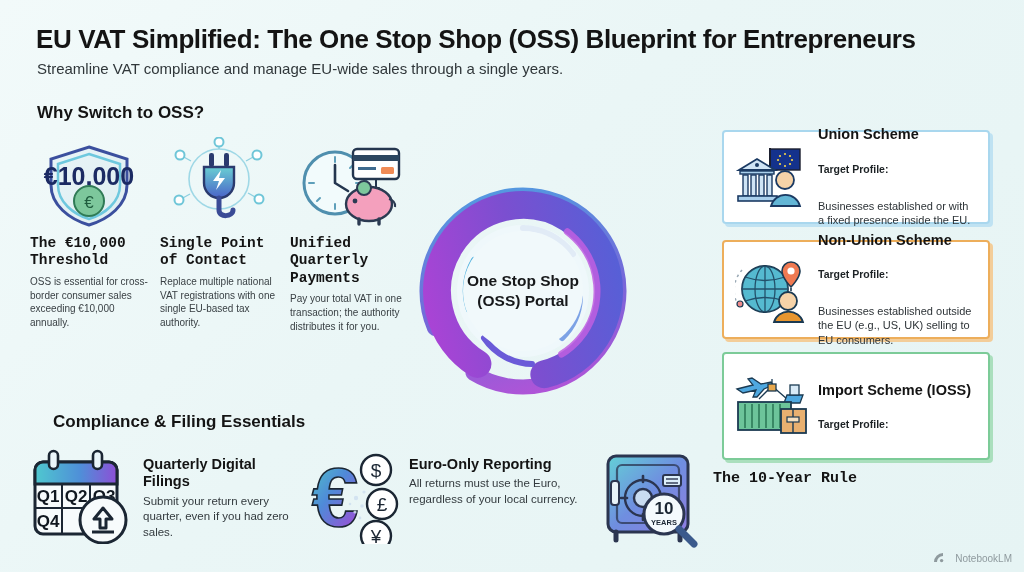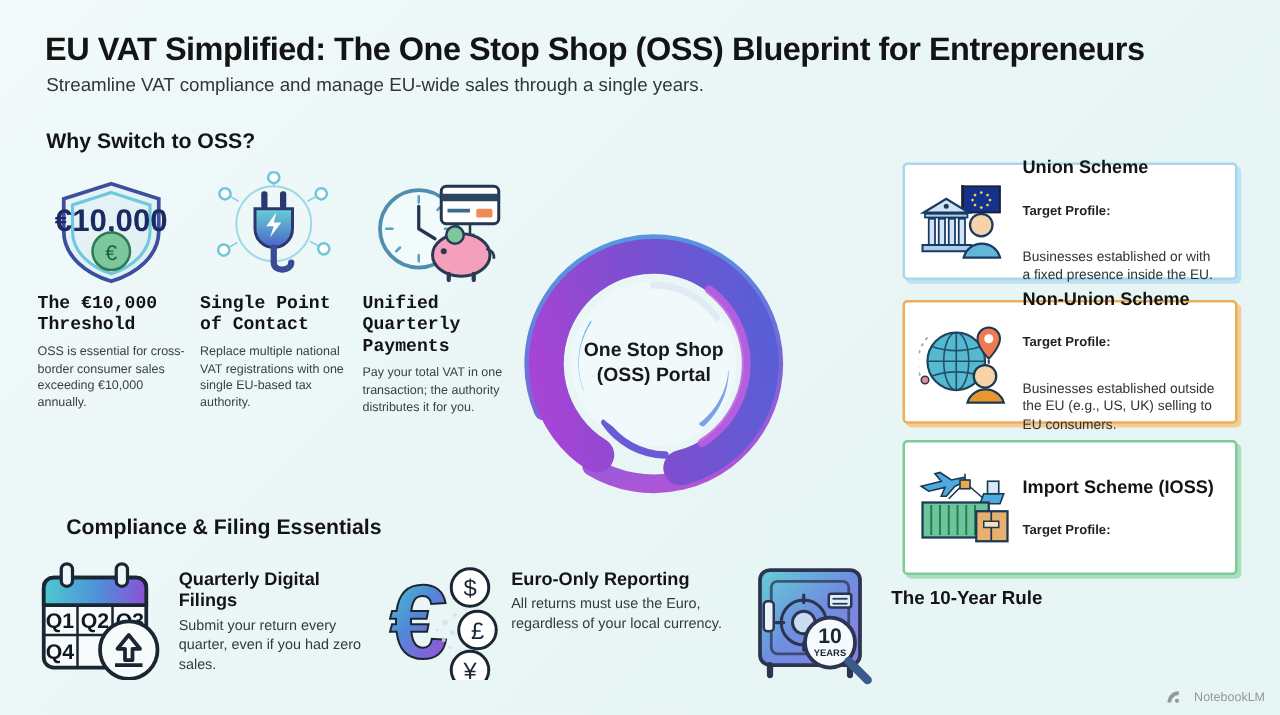--- a/index.html
+++ b/index.html
@@ -73,21 +73,21 @@
   
   .comp { position:absolute; display:flex; align-items:flex-start; gap:9px; }
   .c1 { left:30px; top:448px; width:260px; }
   .c2 { left:300px; top:448px; width:290px; }
   .c3 { left:600px; top:448px; width:400px; }
   .comp .cico { flex:0 0 auto; }
   .comp .cbody { padding-top:8px; }
   .comp .ch { font-size:14.5px; font-weight:bold; color:#141414; line-height:1.2; }
   .comp .cd { font-size:11.5px; color:#333a3e; line-height:1.35; margin-top:3px; }
   .c3 .cbody { padding-top:22px; }
-  .c3 .ch { font-size:15px; }
+  .c3 .ch { font-size:15px;font-family:Liberation Mono, monospace; }
   .c3 .cd { font-size:12px; }
 
   
   .watermark {
     position:absolute; right:12px; bottom:8px;
     font-size:10px; color:#8f9a9e; display:flex; align-items:center; gap:10px;
   }
   .watermark svg { display:block; }
 </style>
 </head>

